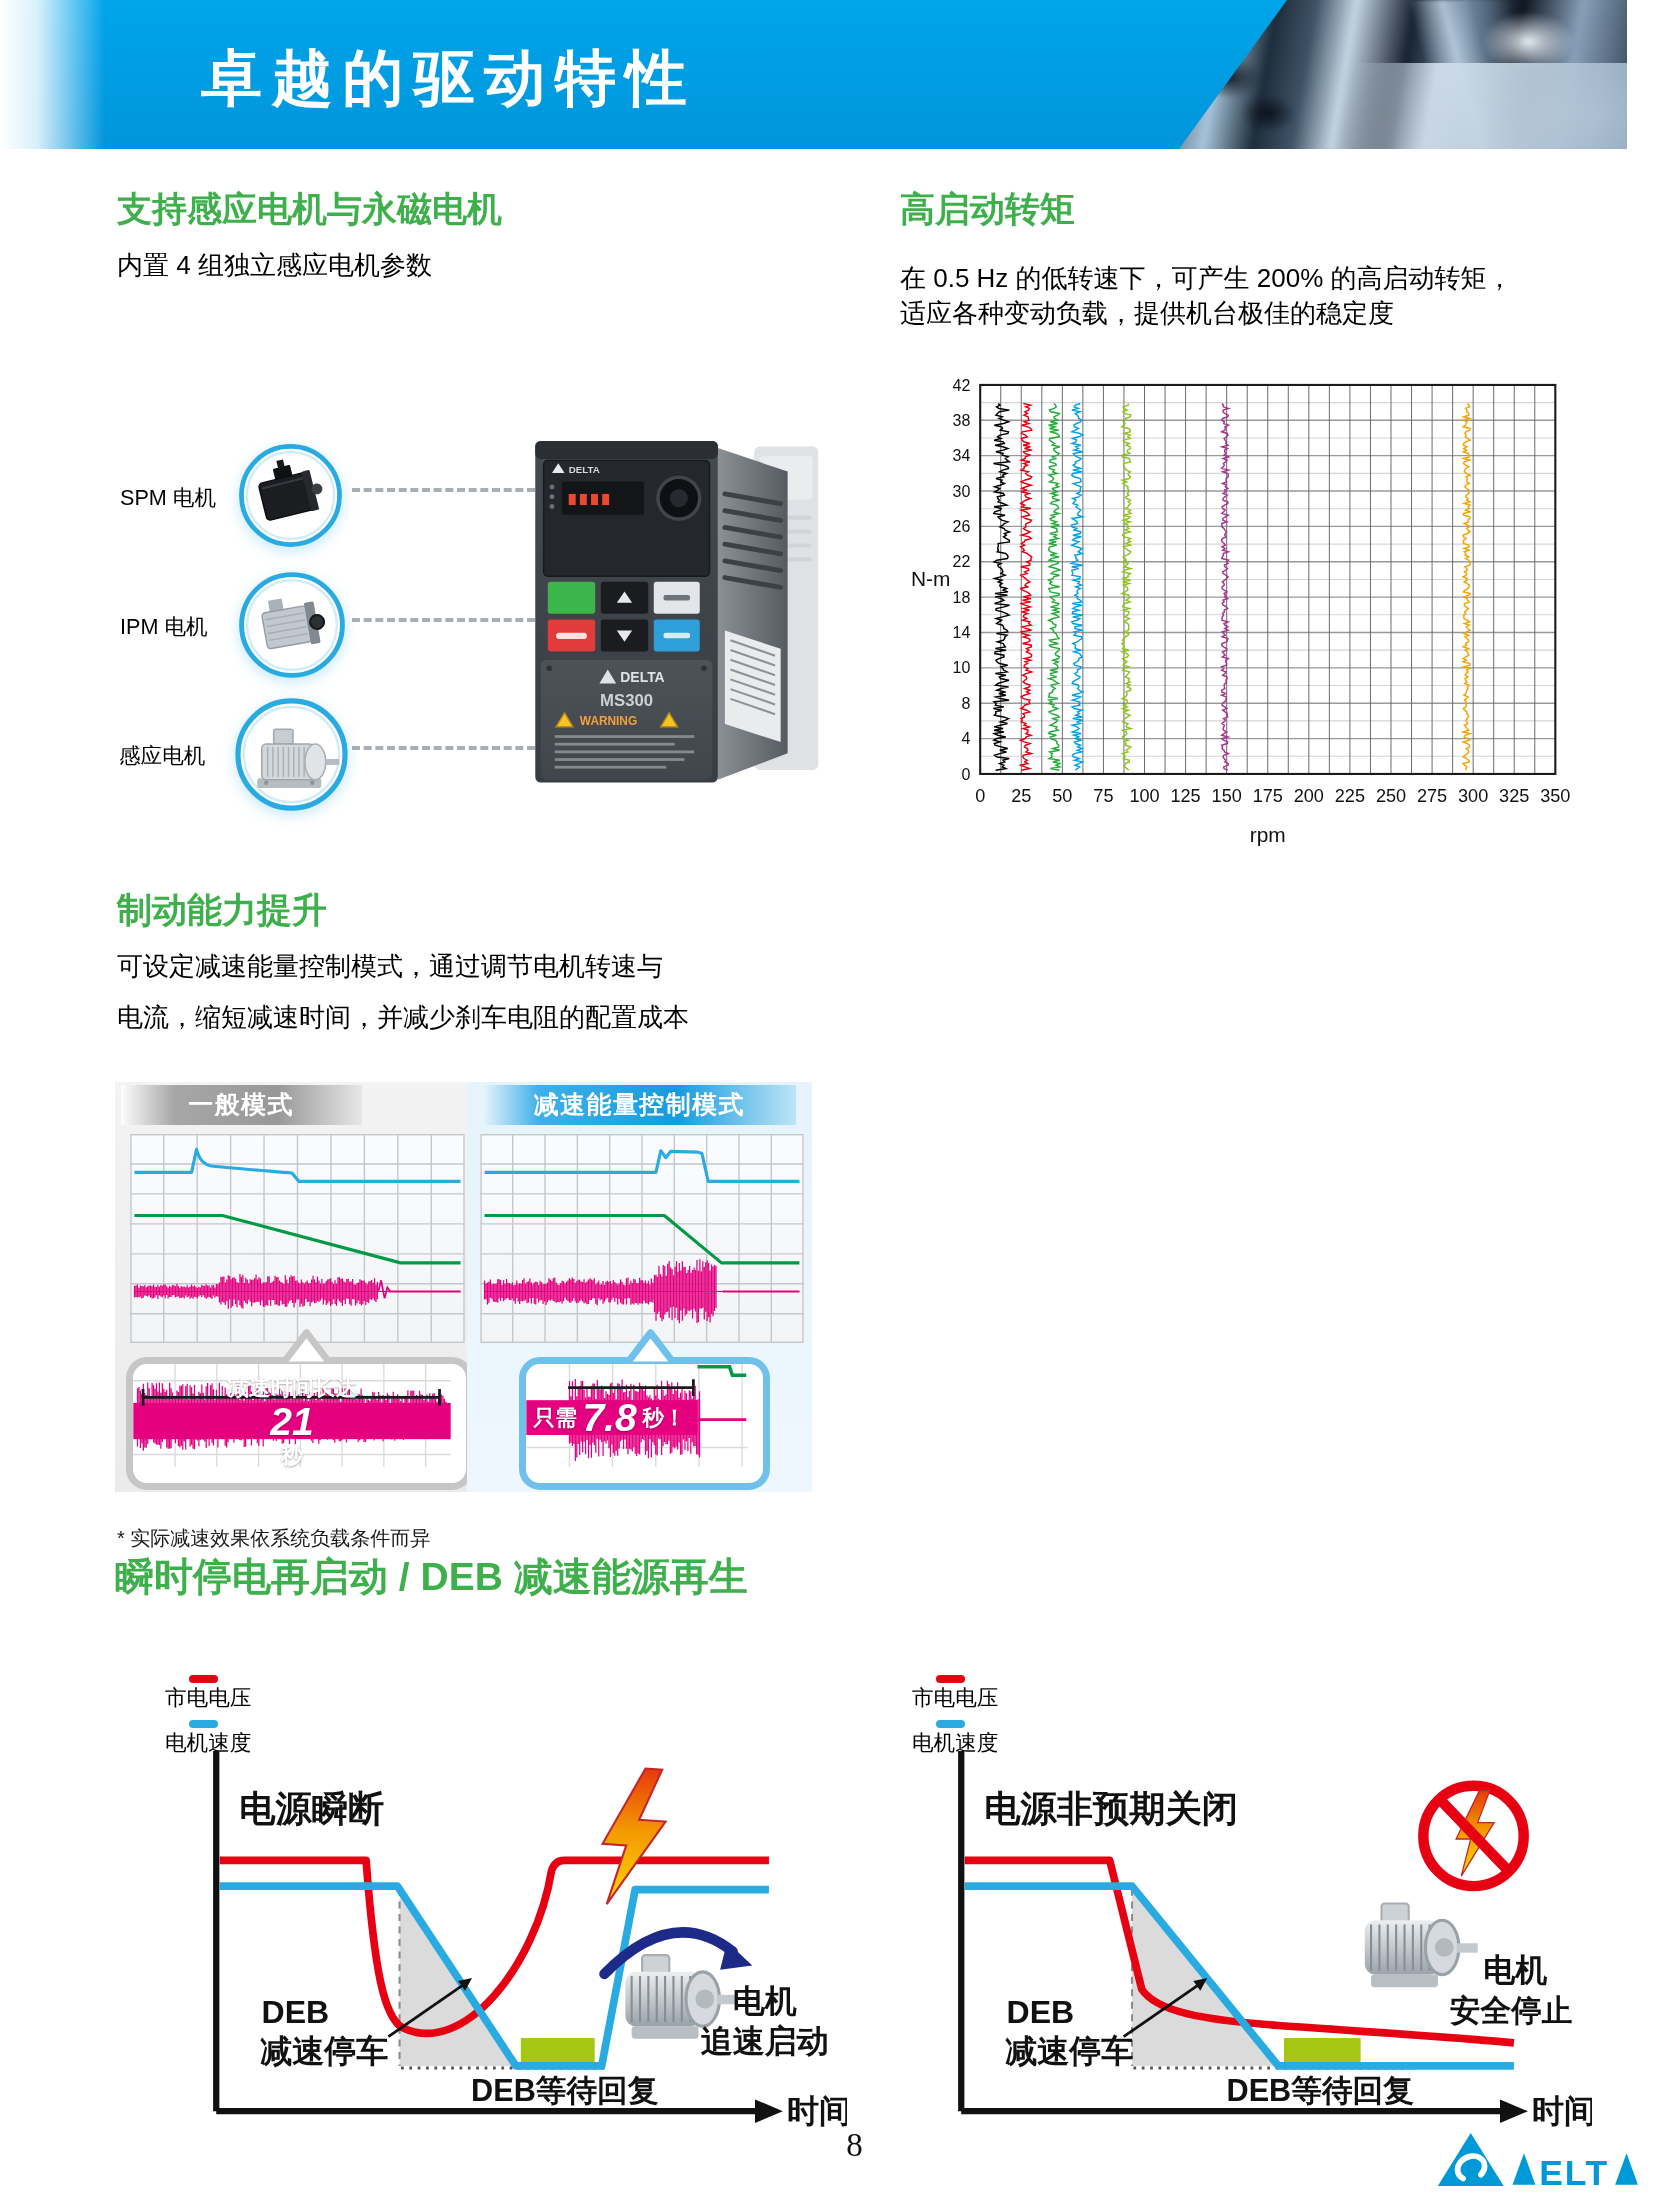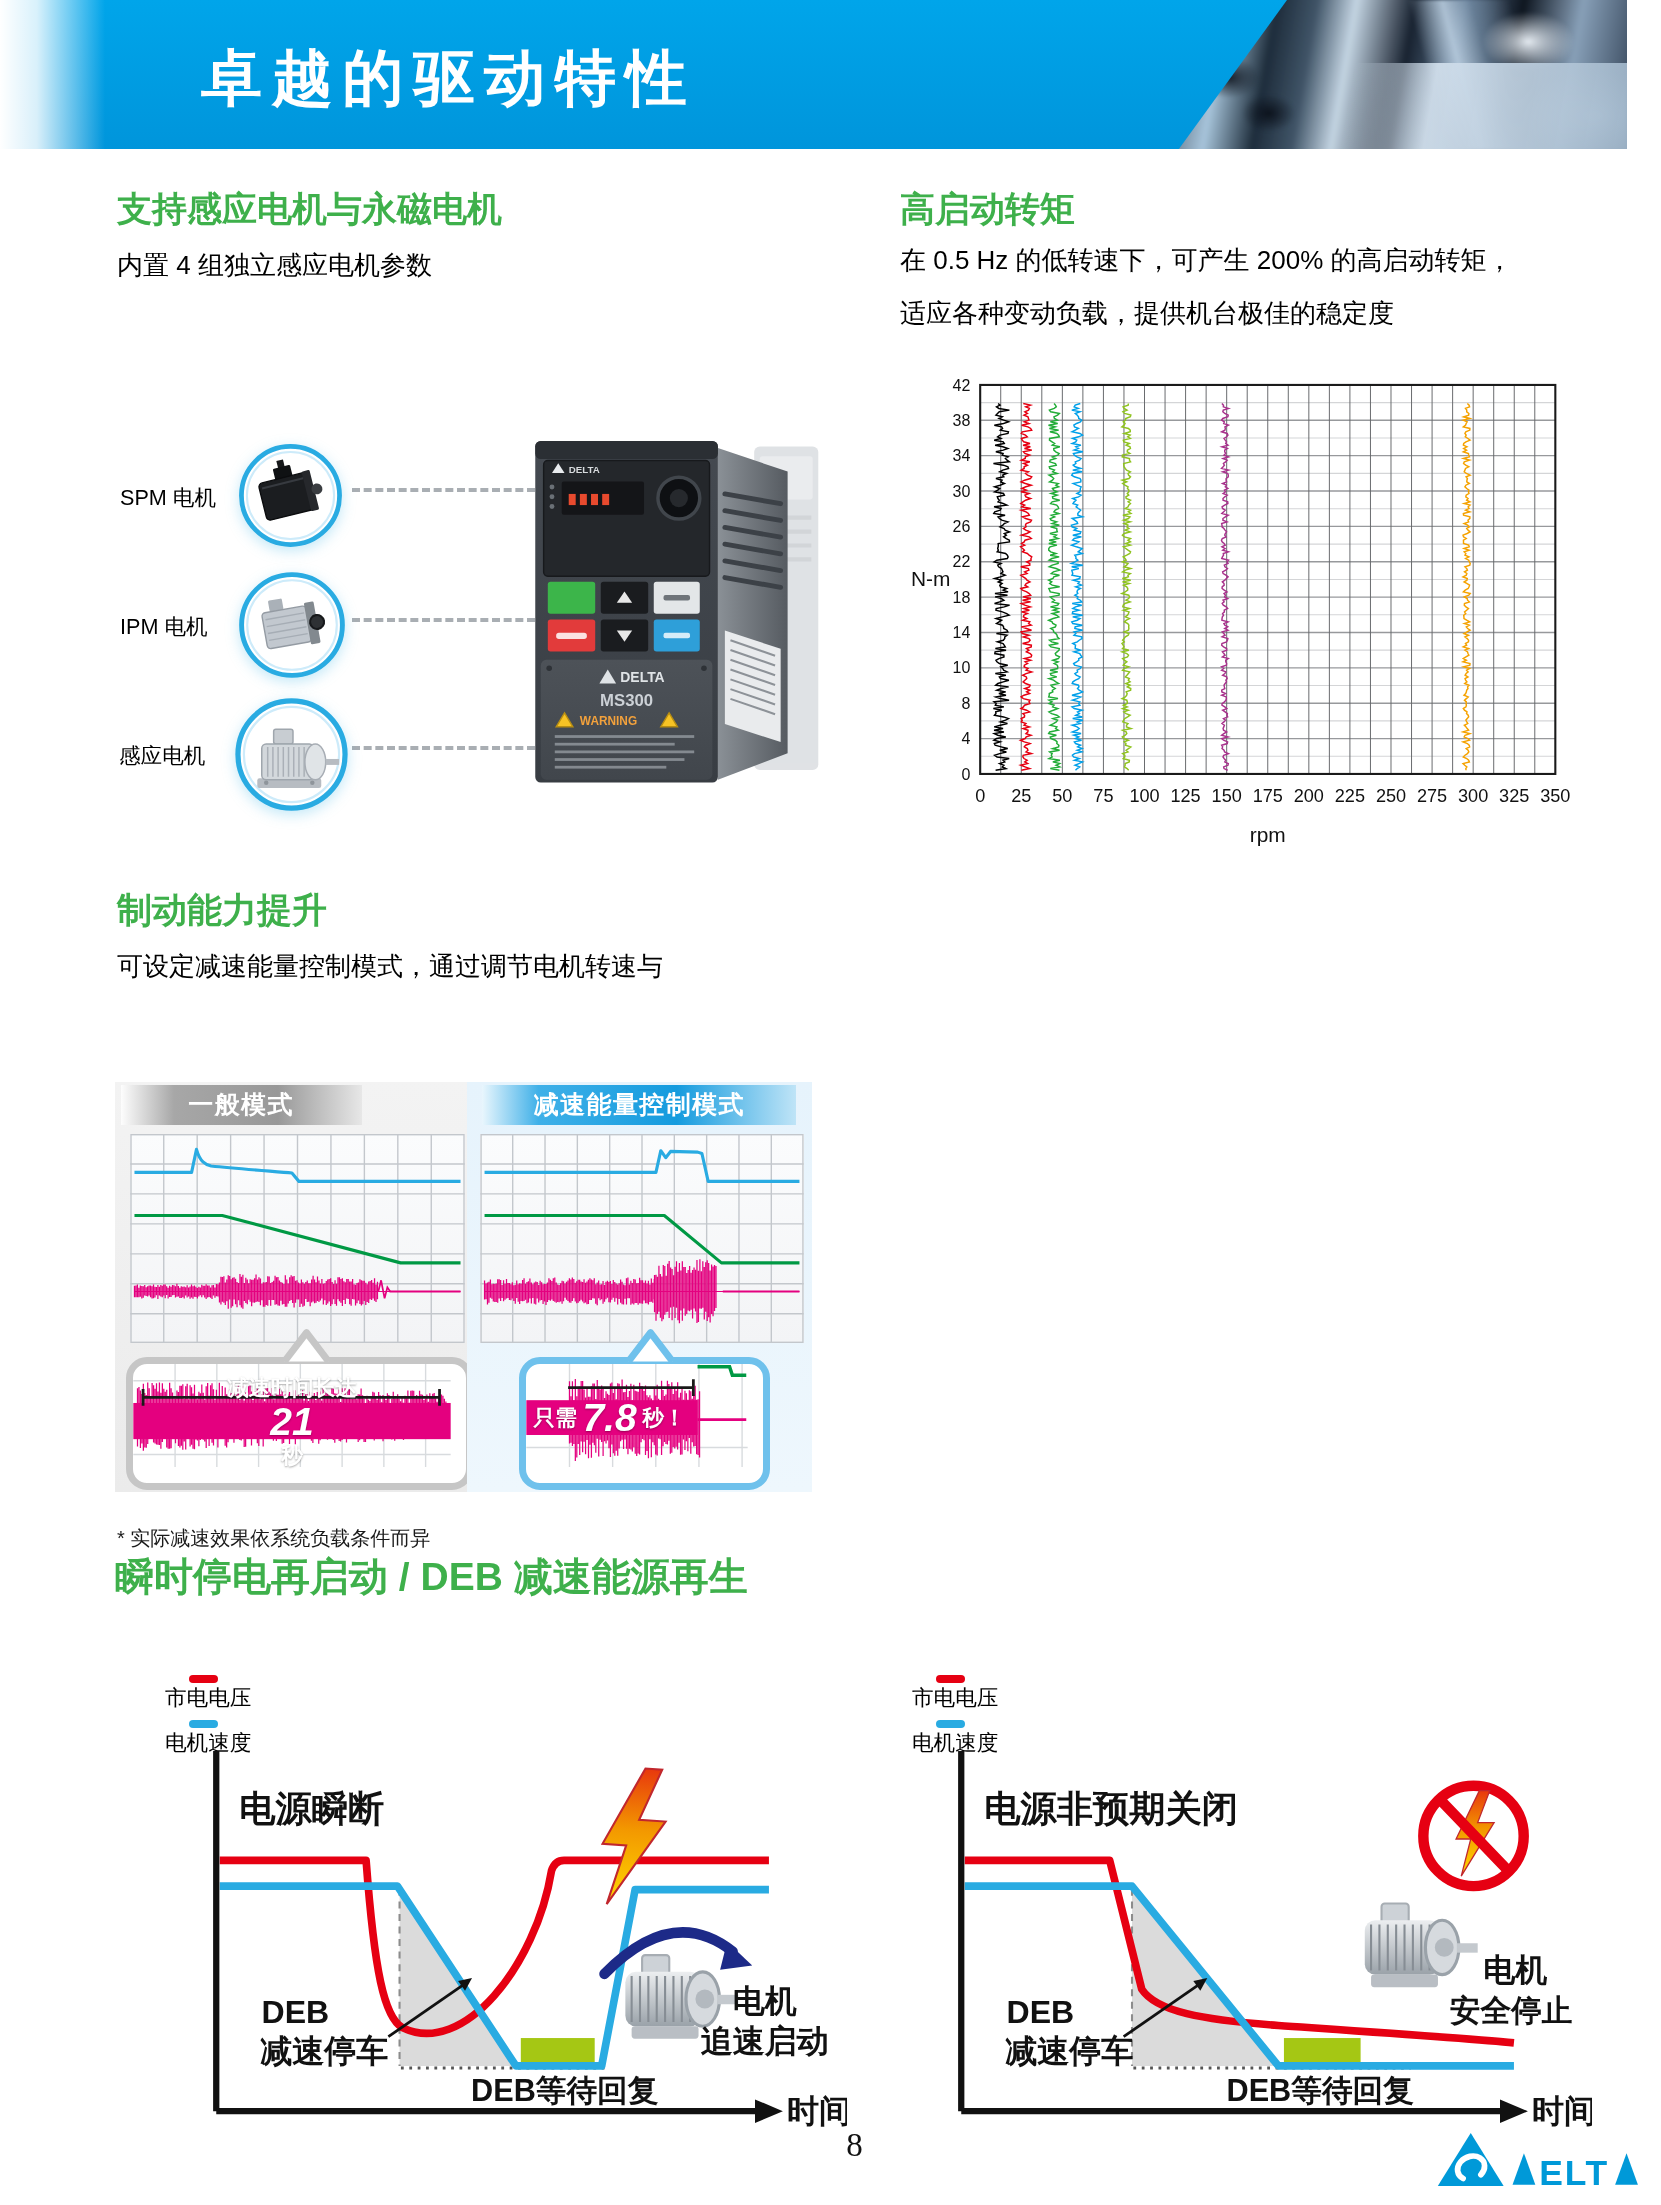--- a/index.html
+++ b/index.html
@@ -204,21 +204,21 @@
     <polygon points="206,430 218,410 230,430" fill="#F7C325" stroke="#b88e12" stroke-width="2"></polygon>
     <text x="90" y="428" font-size="17" font-weight="bold" fill="#F2A13C">WARNING</text>
     <rect x="54" y="442" width="200" height="4" fill="#8f959b" opacity=".85"></rect>
     <rect x="54" y="453" width="172" height="4" fill="#8f959b" opacity=".85"></rect>
     <rect x="54" y="464" width="200" height="4" fill="#8f959b" opacity=".85"></rect>
     <rect x="54" y="475" width="186" height="4" fill="#8f959b" opacity=".85"></rect>
     <rect x="54" y="486" width="160" height="4" fill="#8f959b" opacity=".85"></rect>
   </svg>
 
   <div class="h-green" style="left:900px;top:186px;">高启动转矩</div>
-  <div class="body-text" style="left:900px;top:243px;">在 0.5 Hz 的低转速下，可产生 200% 的高启动转矩，</div>
+  <div class="body-text" style="left:900px;top:261px;">在 0.5 Hz 的低转速下，可产生 200% 的高启动转矩，</div>
   <div class="body-text" style="left:900px;top:296px;">适应各种变动负载，提供机台极佳的稳定度</div>
 
   <svg id="torque-chart" class="abs" style="left:900px;top:371px;" width="762" height="488" viewBox="0 0 1093 700">
       <line x1="115" y1="45.36363636363636" x2="940" y2="45.36363636363636" stroke="#D4D5D7" stroke-width="1.6"></line>
       <text x="101" y="28" text-anchor="end" font-size="23" fill="#111">42</text>
       <line x1="115" y1="70.72727272727272" x2="940" y2="70.72727272727272" stroke="#97999C" stroke-width="2"></line>
       <line x1="115" y1="96.09090909090908" x2="940" y2="96.09090909090908" stroke="#D4D5D7" stroke-width="1.6"></line>
       <text x="101" y="78.72727272727272" text-anchor="end" font-size="23" fill="#111">38</text>
       <line x1="115" y1="121.45454545454545" x2="940" y2="121.45454545454545" stroke="#97999C" stroke-width="2"></line>
       <line x1="115" y1="146.8181818181818" x2="940" y2="146.8181818181818" stroke="#D4D5D7" stroke-width="1.6"></line>
@@ -297,20 +297,21 @@
       <path d="M174.0,572.7L185.9,570.3L179.3,567.9L173.0,565.5L183.1,563.1L178.9,560.7L182.4,558.3L177.8,555.9L176.2,553.6L176.6,551.2L188.4,548.8L180.8,546.4L183.5,544.0L182.6,541.6L178.3,539.2L180.2,536.8L186.5,534.4L178.4,532.0L172.8,529.6L179.5,527.2L181.1,524.9L188.0,522.5L180.7,520.1L183.4,517.7L183.7,515.3L176.6,512.9L185.6,510.5L177.9,508.1L180.6,505.7L174.0,503.3L175.3,500.9L173.8,498.6L178.5,496.2L178.7,493.8L176.3,491.4L185.9,489.0L181.5,486.6L173.5,484.2L177.1,481.8L178.6,479.4L186.3,477.0L185.0,474.6L186.4,472.2L176.9,469.9L173.7,467.5L177.8,465.1L185.9,462.7L181.7,460.3L186.2,457.9L179.0,455.5L185.6,453.1L186.6,450.7L180.1,448.3L176.6,445.9L179.1,443.5L181.8,441.2L181.2,438.8L175.9,436.4L180.8,434.0L188.9,431.6L180.8,429.2L183.6,426.8L178.0,424.4L178.4,422.0L183.0,419.6L179.5,417.2L187.3,414.9L178.6,412.5L188.1,410.1L188.9,407.7L186.8,405.3L181.3,402.9L184.8,400.5L181.4,398.1L188.2,395.7L188.4,393.3L175.8,390.9L184.7,388.5L186.6,386.2L185.0,383.8L176.8,381.4L185.0,379.0L175.5,376.6L173.8,374.2L188.6,371.8L181.4,369.4L174.1,367.0L188.2,364.6L184.4,362.2L186.1,359.8L175.9,357.5L182.0,355.1L176.9,352.7L177.6,350.3L182.8,347.9L174.4,345.5L185.6,343.1L177.4,340.7L186.9,338.3L179.0,335.9L173.9,333.5L187.3,331.2L175.8,328.8L187.8,326.4L176.3,324.0L187.4,321.6L185.3,319.2L181.7,316.8L175.7,314.4L173.3,312.0L183.3,309.6L179.3,307.2L181.0,304.8L186.3,302.5L182.1,300.1L180.4,297.7L176.8,295.3L173.4,292.9L182.2,290.5L178.7,288.1L184.9,285.7L184.1,283.3L173.3,280.9L186.2,278.5L186.1,276.1L181.7,273.8L188.0,271.4L187.8,269.0L189.0,266.6L185.2,264.2L182.7,261.8L175.7,259.4L178.5,257.0L176.0,254.6L173.0,252.2L178.8,249.8L174.4,247.5L178.1,245.1L179.3,242.7L188.3,240.3L185.3,237.9L174.3,235.5L181.8,233.1L186.6,230.7L180.5,228.3L177.0,225.9L180.9,223.5L179.9,221.1L181.1,218.8L187.2,216.4L188.6,214.0L180.2,211.6L175.7,209.2L185.5,206.8L184.1,204.4L180.8,202.0L173.9,199.6L187.6,197.2L174.7,194.8L178.7,192.4L173.2,190.1L176.4,187.7L180.1,185.3L187.3,182.9L180.6,180.5L179.3,178.1L185.2,175.7L173.5,173.3L181.3,170.9L174.8,168.5L180.5,166.1L188.2,163.8L179.9,161.4L173.7,159.0L178.6,156.6L187.0,154.2L188.9,151.8L182.9,149.4L180.0,147.0L184.2,144.6L173.8,142.2L178.1,139.8L178.0,137.4L182.7,135.1L177.2,132.7L186.2,130.3L174.1,127.9L179.6,125.5L179.8,123.1L186.0,120.7L179.1,118.3L177.0,115.9L189.1,113.5L178.5,111.1L187.0,108.7L176.5,106.4L186.4,104.0L177.4,101.6L175.4,99.2L174.1,96.8L182.5,94.4L180.0,92.0L174.0,89.6L175.5,87.2L188.9,84.8L187.4,82.4L183.5,80.1L174.5,77.7L184.9,75.3L178.2,72.9L185.0,70.5L184.3,68.1L183.5,65.7L177.8,63.3L182.8,60.9L179.0,58.5L184.3,56.1L185.6,53.7L180.3,51.4L187.2,49.0L176.8,46.6" fill="none" stroke="#E60012" stroke-width="2.1"></path>
       <path d="M228.7,572.7L215.6,570.3L229.0,567.9L223.7,565.5L229.0,563.1L219.2,560.7L229.3,558.3L213.8,555.9L218.2,553.6L217.0,551.2L218.2,548.8L214.7,546.4L228.9,544.0L219.0,541.6L227.5,539.2L227.9,536.8L224.9,534.4L225.3,532.0L222.7,529.6L216.1,527.2L215.5,524.9L224.3,522.5L213.2,520.1L214.6,517.7L227.0,515.3L223.1,512.9L225.0,510.5L215.4,508.1L220.1,505.7L224.2,503.3L226.0,500.9L219.4,498.6L228.4,496.2L225.0,493.8L217.4,491.4L213.7,489.0L220.0,486.6L226.3,484.2L219.0,481.8L221.0,479.4L213.8,477.0L217.9,474.6L213.7,472.2L226.6,469.9L213.3,467.5L214.1,465.1L214.1,462.7L219.2,460.3L218.5,457.9L222.6,455.5L218.6,453.1L216.5,450.7L227.4,448.3L223.6,445.9L220.2,443.5L213.7,441.2L224.9,438.8L216.6,436.4L215.7,434.0L226.3,431.6L215.2,429.2L226.1,426.8L226.3,424.4L225.6,422.0L221.1,419.6L226.7,417.2L219.3,414.9L227.1,412.5L228.8,410.1L223.7,407.7L222.7,405.3L225.3,402.9L228.1,400.5L228.4,398.1L216.6,395.7L214.3,393.3L227.2,390.9L217.5,388.5L214.5,386.2L228.1,383.8L225.6,381.4L225.3,379.0L223.6,376.6L220.3,374.2L220.0,371.8L216.2,369.4L222.9,367.0L223.8,364.6L219.2,362.2L218.1,359.8L213.2,357.5L219.7,355.1L227.7,352.7L224.5,350.3L218.4,347.9L228.9,345.5L219.9,343.1L227.0,340.7L215.8,338.3L226.2,335.9L227.7,333.5L218.4,331.2L221.7,328.8L218.0,326.4L215.6,324.0L228.2,321.6L228.3,319.2L215.5,316.8L214.6,314.4L213.5,312.0L229.0,309.6L218.3,307.2L214.7,304.8L217.6,302.5L213.2,300.1L219.4,297.7L220.6,295.3L228.7,292.9L217.0,290.5L220.0,288.1L229.2,285.7L223.9,283.3L214.1,280.9L218.3,278.5L226.8,276.1L226.7,273.8L214.0,271.4L217.8,269.0L228.3,266.6L215.4,264.2L223.7,261.8L216.1,259.4L213.3,257.0L213.4,254.6L215.2,252.2L225.1,249.8L213.4,247.5L224.1,245.1L214.0,242.7L226.9,240.3L220.8,237.9L224.3,235.5L215.0,233.1L225.7,230.7L224.9,228.3L224.9,225.9L215.9,223.5L228.7,221.1L218.2,218.8L224.6,216.4L216.7,214.0L215.4,211.6L221.8,209.2L217.1,206.8L227.8,204.4L220.8,202.0L222.7,199.6L227.6,197.2L226.8,194.8L224.7,192.4L216.0,190.1L218.2,187.7L229.1,185.3L219.3,182.9L218.7,180.5L225.5,178.1L216.7,175.7L225.3,173.3L220.4,170.9L218.7,168.5L227.6,166.1L223.5,163.8L227.0,161.4L214.6,159.0L218.6,156.6L220.5,154.2L218.0,151.8L213.8,149.4L225.3,147.0L219.0,144.6L221.5,142.2L214.8,139.8L214.1,137.4L224.1,135.1L223.0,132.7L214.8,130.3L215.4,127.9L223.2,125.5L218.6,123.1L226.4,120.7L228.2,118.3L223.4,115.9L220.7,113.5L220.5,111.1L229.3,108.7L218.4,106.4L221.8,104.0L218.1,101.6L214.4,99.2L214.6,96.8L228.5,94.4L227.6,92.0L224.9,89.6L215.1,87.2L227.6,84.8L214.3,82.4L222.5,80.1L213.0,77.7L226.2,75.3L215.7,72.9L225.8,70.5L221.6,68.1L220.8,65.7L226.0,63.3L228.6,60.9L216.1,58.5L214.3,56.1L221.2,53.7L224.2,51.4L222.9,49.0L221.0,46.6" fill="none" stroke="#22AC38" stroke-width="2.1"></path>
       <path d="M251.7,572.7L254.2,570.3L257.7,567.9L251.0,565.5L256.5,563.1L261.7,560.7L250.4,558.3L257.2,555.9L248.9,553.6L247.3,551.2L250.3,548.8L260.7,546.4L254.0,544.0L261.1,541.6L254.9,539.2L259.0,536.8L251.9,534.4L250.1,532.0L260.4,529.6L251.6,527.2L256.3,524.9L249.2,522.5L259.7,520.1L247.3,517.7L253.7,515.3L257.0,512.9L254.0,510.5L247.1,508.1L258.5,505.7L254.1,503.3L262.2,500.9L247.7,498.6L261.5,496.2L252.1,493.8L257.3,491.4L254.6,489.0L261.1,486.6L249.9,484.2L246.8,481.8L258.0,479.4L256.3,477.0L257.9,474.6L247.4,472.2L253.8,469.9L259.0,467.5L246.7,465.1L256.0,462.7L261.8,460.3L257.0,457.9L254.6,455.5L256.7,453.1L256.0,450.7L247.0,448.3L248.0,445.9L251.7,443.5L256.3,441.2L258.3,438.8L252.8,436.4L250.8,434.0L254.7,431.6L254.1,429.2L258.6,426.8L260.0,424.4L250.4,422.0L249.0,419.6L253.3,417.2L256.6,414.9L256.3,412.5L261.1,410.1L259.1,407.7L257.9,405.3L249.6,402.9L258.9,400.5L251.3,398.1L251.4,395.7L251.8,393.3L247.8,390.9L254.2,388.5L257.0,386.2L261.0,383.8L260.8,381.4L249.6,379.0L252.2,376.6L249.5,374.2L261.8,371.8L250.8,369.4L251.2,367.0L261.5,364.6L247.9,362.2L246.4,359.8L254.2,357.5L258.1,355.1L247.7,352.7L262.0,350.3L247.2,347.9L247.7,345.5L256.8,343.1L247.9,340.7L251.7,338.3L260.7,335.9L247.0,333.5L260.7,331.2L258.7,328.8L254.2,326.4L255.2,324.0L250.8,321.6L255.0,319.2L253.9,316.8L254.6,314.4L258.8,312.0L252.0,309.6L260.3,307.2L255.2,304.8L257.3,302.5L248.7,300.1L257.8,297.7L258.4,295.3L246.7,292.9L247.8,290.5L247.1,288.1L246.4,285.7L256.5,283.3L246.3,280.9L262.2,278.5L245.9,276.1L251.0,273.8L255.1,271.4L252.2,269.0L252.4,266.6L250.7,264.2L261.2,261.8L255.6,259.4L258.5,257.0L261.1,254.6L253.0,252.2L246.2,249.8L252.4,247.5L256.5,245.1L247.6,242.7L250.0,240.3L260.2,237.9L247.9,235.5L258.5,233.1L259.4,230.7L249.8,228.3L253.5,225.9L246.8,223.5L245.9,221.1L254.8,218.8L254.0,216.4L250.6,214.0L247.0,211.6L261.8,209.2L255.2,206.8L255.0,204.4L257.0,202.0L259.2,199.6L255.8,197.2L252.6,194.8L254.8,192.4L248.2,190.1L249.9,187.7L252.4,185.3L247.6,182.9L256.1,180.5L259.7,178.1L253.7,175.7L258.2,173.3L258.5,170.9L258.7,168.5L259.8,166.1L253.4,163.8L248.4,161.4L259.3,159.0L259.5,156.6L258.3,154.2L250.0,151.8L246.3,149.4L247.8,147.0L261.2,144.6L247.8,142.2L259.0,139.8L251.3,137.4L248.4,135.1L252.3,132.7L251.4,130.3L257.6,127.9L259.7,125.5L253.9,123.1L250.2,120.7L248.8,118.3L262.2,115.9L249.8,113.5L255.9,111.1L252.2,108.7L259.5,106.4L246.9,104.0L252.1,101.6L253.5,99.2L247.5,96.8L256.2,94.4L261.8,92.0L258.1,89.6L246.8,87.2L251.4,84.8L256.0,82.4L250.3,80.1L249.4,77.7L253.3,75.3L258.8,72.9L260.6,70.5L256.4,68.1L256.0,65.7L254.3,63.3L251.5,60.9L258.2,58.5L246.4,56.1L255.6,53.7L249.8,51.4L251.3,49.0L258.6,46.6" fill="none" stroke="#00A0E9" stroke-width="2.1"></path>
       <path d="M328.0,572.7L325.7,570.3L322.0,567.9L322.9,565.5L323.0,563.1L328.8,560.7L329.0,558.3L320.2,555.9L322.5,553.6L322.5,551.2L319.3,548.8L327.0,546.4L324.3,544.0L327.7,541.6L331.0,539.2L323.4,536.8L324.1,534.4L321.6,532.0L327.6,529.6L321.2,527.2L318.9,524.9L323.1,522.5L325.3,520.1L324.3,517.7L319.3,515.3L331.4,512.9L324.9,510.5L324.9,508.1L327.0,505.7L319.5,503.3L320.8,500.9L322.4,498.6L326.5,496.2L330.1,493.8L324.3,491.4L321.0,489.0L327.5,486.6L319.3,484.2L325.9,481.8L320.4,479.4L325.9,477.0L326.0,474.6L325.3,472.2L318.6,469.9L323.3,467.5L325.2,465.1L325.8,462.7L324.4,460.3L330.8,457.9L331.0,455.5L326.0,453.1L329.9,450.7L323.9,448.3L330.1,445.9L327.4,443.5L329.0,441.2L323.2,438.8L325.5,436.4L327.5,434.0L329.4,431.6L319.2,429.2L321.5,426.8L328.1,424.4L320.2,422.0L322.4,419.6L325.4,417.2L321.7,414.9L319.3,412.5L326.3,410.1L327.8,407.7L325.3,405.3L318.6,402.9L328.3,400.5L319.2,398.1L321.3,395.7L320.1,393.3L318.4,390.9L321.7,388.5L319.3,386.2L321.4,383.8L323.2,381.4L327.3,379.0L328.3,376.6L321.5,374.2L327.7,371.8L328.3,369.4L328.0,367.0L328.3,364.6L326.7,362.2L321.9,359.8L324.7,357.5L329.2,355.1L323.1,352.7L326.3,350.3L327.7,347.9L328.5,345.5L320.6,343.1L329.0,340.7L319.6,338.3L320.2,335.9L322.5,333.5L330.0,331.2L324.1,328.8L328.0,326.4L329.3,324.0L328.1,321.6L318.2,319.2L323.0,316.8L326.6,314.4L326.7,312.0L325.2,309.6L320.6,307.2L328.9,304.8L319.1,302.5L330.9,300.1L318.9,297.7L327.6,295.3L326.9,292.9L330.4,290.5L319.3,288.1L323.2,285.7L331.0,283.3L321.4,280.9L325.1,278.5L327.1,276.1L319.2,273.8L324.4,271.4L322.9,269.0L320.1,266.6L325.2,264.2L329.6,261.8L330.7,259.4L327.1,257.0L323.8,254.6L320.4,252.2L330.3,249.8L323.6,247.5L330.5,245.1L326.9,242.7L330.6,240.3L321.8,237.9L319.0,235.5L321.5,233.1L330.2,230.7L322.9,228.3L328.3,225.9L325.3,223.5L326.9,221.1L321.5,218.8L330.2,216.4L320.7,214.0L327.6,211.6L329.8,209.2L319.7,206.8L331.2,204.4L327.5,202.0L330.7,199.6L323.0,197.2L327.2,194.8L328.0,192.4L330.5,190.1L327.2,187.7L330.6,185.3L324.5,182.9L324.0,180.5L328.1,178.1L326.0,175.7L328.3,173.3L328.2,170.9L326.2,168.5L327.1,166.1L322.7,163.8L319.4,161.4L325.1,159.0L318.8,156.6L328.4,154.2L330.6,151.8L327.8,149.4L327.1,147.0L330.5,144.6L325.0,142.2L323.0,139.8L321.3,137.4L321.0,135.1L320.8,132.7L330.7,130.3L329.1,127.9L329.2,125.5L318.8,123.1L319.0,120.7L329.7,118.3L326.0,115.9L326.2,113.5L330.5,111.1L329.9,108.7L324.4,106.4L329.0,104.0L321.2,101.6L320.3,99.2L330.3,96.8L326.7,94.4L330.0,92.0L321.5,89.6L330.3,87.2L330.2,84.8L327.7,82.4L318.3,80.1L321.4,77.7L322.8,75.3L320.3,72.9L323.6,70.5L323.7,68.1L330.4,65.7L331.1,63.3L322.2,60.9L319.7,58.5L325.6,56.1L321.5,53.7L320.0,51.4L327.3,49.0L327.6,46.6" fill="none" stroke="#8FC31F" stroke-width="2.1"></path>
       <path d="M470.0,572.7L464.8,570.3L464.3,567.9L470.4,565.5L470.9,563.1L465.9,560.7L467.1,558.3L464.9,555.9L463.3,553.6L464.3,551.2L471.0,548.8L465.6,546.4L464.8,544.0L461.9,541.6L462.8,539.2L461.4,536.8L469.4,534.4L469.9,532.0L464.2,529.6L461.4,527.2L470.5,524.9L461.4,522.5L464.5,520.1L468.6,517.7L464.1,515.3L463.4,512.9L464.4,510.5L465.3,508.1L461.9,505.7L464.7,503.3L466.8,500.9L464.0,498.6L470.0,496.2L469.1,493.8L469.6,491.4L466.3,489.0L462.8,486.6L468.7,484.2L465.8,481.8L461.8,479.4L462.0,477.0L465.5,474.6L467.4,472.2L468.1,469.9L467.9,467.5L461.4,465.1L466.9,462.7L461.7,460.3L461.4,457.9L465.9,455.5L465.3,453.1L464.8,450.7L466.4,448.3L468.3,445.9L467.4,443.5L469.2,441.2L468.6,438.8L462.8,436.4L466.0,434.0L467.3,431.6L461.3,429.2L464.3,426.8L461.2,424.4L468.2,422.0L468.5,419.6L467.3,417.2L467.2,414.9L470.9,412.5L462.5,410.1L466.3,407.7L464.6,405.3L462.5,402.9L468.6,400.5L468.5,398.1L464.1,395.7L461.4,393.3L461.8,390.9L468.4,388.5L469.7,386.2L470.3,383.8L462.0,381.4L466.3,379.0L464.5,376.6L462.3,374.2L470.4,371.8L465.7,369.4L470.1,367.0L466.0,364.6L464.6,362.2L470.4,359.8L461.7,357.5L461.9,355.1L462.4,352.7L464.1,350.3L462.7,347.9L465.3,345.5L465.1,343.1L470.0,340.7L467.9,338.3L463.8,335.9L462.2,333.5L464.9,331.2L463.4,328.8L470.1,326.4L465.6,324.0L466.8,321.6L464.8,319.2L469.0,316.8L465.1,314.4L462.0,312.0L462.1,309.6L465.0,307.2L464.7,304.8L462.4,302.5L465.9,300.1L468.2,297.7L470.6,295.3L467.5,292.9L463.5,290.5L462.8,288.1L467.2,285.7L469.7,283.3L466.1,280.9L465.2,278.5L470.5,276.1L469.1,273.8L471.3,271.4L461.5,269.0L462.5,266.6L464.1,264.2L463.7,261.8L471.0,259.4L462.9,257.0L466.3,254.6L461.8,252.2L466.5,249.8L464.9,247.5L462.0,245.1L461.1,242.7L462.3,240.3L467.7,237.9L465.8,235.5L466.6,233.1L468.4,230.7L466.2,228.3L464.6,225.9L461.9,223.5L461.9,221.1L461.4,218.8L469.0,216.4L463.2,214.0L463.2,211.6L466.7,209.2L470.8,206.8L461.7,204.4L464.3,202.0L466.5,199.6L462.7,197.2L462.0,194.8L465.6,192.4L470.3,190.1L470.1,187.7L463.4,185.3L463.3,182.9L465.9,180.5L469.3,178.1L463.5,175.7L466.9,173.3L465.5,170.9L470.3,168.5L466.6,166.1L468.2,163.8L462.6,161.4L468.5,159.0L467.7,156.6L467.8,154.2L470.8,151.8L470.9,149.4L470.1,147.0L462.9,144.6L471.1,142.2L461.2,139.8L463.5,137.4L465.3,135.1L463.9,132.7L467.0,130.3L469.2,127.9L463.3,125.5L471.2,123.1L464.6,120.7L467.2,118.3L465.8,115.9L465.8,113.5L469.6,111.1L461.8,108.7L470.5,106.4L467.2,104.0L468.3,101.6L466.5,99.2L464.8,96.8L468.6,94.4L470.4,92.0L469.3,89.6L461.3,87.2L466.0,84.8L466.7,82.4L466.1,80.1L471.1,77.7L464.3,75.3L465.2,72.9L461.3,70.5L463.0,68.1L470.3,65.7L470.8,63.3L465.9,60.9L463.1,58.5L463.7,56.1L471.3,53.7L463.8,51.4L464.0,49.0L461.7,46.6" fill="none" stroke="#A8328C" stroke-width="2.1"></path>
       <path d="M812.0,572.7L811.6,570.3L813.1,567.9L810.1,565.5L807.6,563.1L816.7,560.7L815.7,558.3L812.9,555.9L808.0,553.6L810.4,551.2L813.9,548.8L815.9,546.4L814.9,544.0L812.1,541.6L817.1,539.2L816.4,536.8L813.8,534.4L807.7,532.0L817.0,529.6L814.5,527.2L809.2,524.9L810.5,522.5L817.4,520.1L807.6,517.7L815.6,515.3L813.6,512.9L811.9,510.5L809.5,508.1L814.4,505.7L813.0,503.3L811.7,500.9L813.6,498.6L815.7,496.2L815.0,493.8L812.6,491.4L813.3,489.0L809.7,486.6L808.0,484.2L811.8,481.8L812.4,479.4L811.9,477.0L812.3,474.6L809.7,472.2L812.3,469.9L815.0,467.5L809.0,465.1L811.4,462.7L812.4,460.3L812.8,457.9L814.7,455.5L814.1,453.1L816.3,450.7L810.1,448.3L813.2,445.9L811.3,443.5L810.5,441.2L814.7,438.8L810.6,436.4L812.1,434.0L814.9,431.6L812.7,429.2L817.0,426.8L808.6,424.4L817.4,422.0L817.6,419.6L807.6,417.2L812.4,414.9L808.0,412.5L811.8,410.1L816.0,407.7L814.7,405.3L814.1,402.9L810.4,400.5L815.7,398.1L807.9,395.7L812.8,393.3L811.1,390.9L815.4,388.5L815.6,386.2L813.6,383.8L810.4,381.4L815.5,379.0L809.0,376.6L813.4,374.2L817.8,371.8L814.3,369.4L812.3,367.0L816.6,364.6L809.5,362.2L817.1,359.8L812.8,357.5L809.0,355.1L808.9,352.7L808.6,350.3L811.5,347.9L809.8,345.5L812.7,343.1L815.4,340.7L811.8,338.3L809.4,335.9L809.7,333.5L816.7,331.2L814.1,328.8L813.6,326.4L809.4,324.0L815.9,321.6L817.9,319.2L808.2,316.8L810.7,314.4L815.0,312.0L816.2,309.6L817.0,307.2L812.9,304.8L809.1,302.5L813.2,300.1L813.7,297.7L807.6,295.3L812.3,292.9L813.1,290.5L809.7,288.1L813.9,285.7L812.8,283.3L810.4,280.9L817.4,278.5L817.9,276.1L816.7,273.8L815.8,271.4L811.3,269.0L816.0,266.6L810.4,264.2L811.7,261.8L809.3,259.4L816.3,257.0L809.1,254.6L816.5,252.2L815.7,249.8L808.3,247.5L808.3,245.1L808.2,242.7L812.2,240.3L808.3,237.9L807.6,235.5L813.5,233.1L817.7,230.7L814.9,228.3L812.9,225.9L816.7,223.5L814.2,221.1L809.1,218.8L815.7,216.4L814.7,214.0L817.4,211.6L817.4,209.2L808.4,206.8L808.1,204.4L817.4,202.0L811.3,199.6L816.2,197.2L814.9,194.8L817.6,192.4L809.1,190.1L817.5,187.7L812.8,185.3L814.8,182.9L811.6,180.5L812.1,178.1L816.1,175.7L815.4,173.3L816.1,170.9L812.9,168.5L810.3,166.1L811.7,163.8L816.7,161.4L813.0,159.0L813.2,156.6L813.9,154.2L812.0,151.8L817.7,149.4L812.4,147.0L809.3,144.6L810.3,142.2L811.2,139.8L815.9,137.4L811.5,135.1L808.4,132.7L809.4,130.3L816.9,127.9L808.1,125.5L816.8,123.1L815.6,120.7L815.4,118.3L808.0,115.9L812.6,113.5L808.5,111.1L813.2,108.7L808.1,106.4L808.6,104.0L811.8,101.6L817.7,99.2L814.6,96.8L810.8,94.4L812.1,92.0L810.3,89.6L811.6,87.2L817.4,84.8L817.4,82.4L808.1,80.1L811.3,77.7L812.1,75.3L813.5,72.9L807.9,70.5L817.4,68.1L808.4,65.7L815.7,63.3L816.0,60.9L812.9,58.5L812.9,56.1L811.1,53.7L817.0,51.4L816.3,49.0L813.8,46.6" fill="none" stroke="#F5A200" stroke-width="2.1"></path>
     </svg>
 
   <div class="h-green" style="left:117px;top:887px;">制动能力提升</div>
   <div class="body-text" style="left:117px;top:949px;">可设定减速能量控制模式，通过调节电机转速与</div>
+  <div class="body-text" style="left:117px;top:1000px;">电流，缩短减速时间，并减少刹车电阻的配置成本</div>
 
   <div class="panel panel-left">
     <div class="band band-gray">一般模式</div>
     <svg id="scope-left" class="scope" style="left:15.3px;" width="335" height="209" viewBox="0 0 480 300">
         <line x1="48" y1="0" x2="48" y2="300" stroke="#C3C7CC" stroke-width="2"></line>
         <line x1="96" y1="0" x2="96" y2="300" stroke="#C3C7CC" stroke-width="2"></line>
         <line x1="144" y1="0" x2="144" y2="300" stroke="#C3C7CC" stroke-width="2"></line>
         <line x1="192" y1="0" x2="192" y2="300" stroke="#C3C7CC" stroke-width="2"></line>
         <line x1="240" y1="0" x2="240" y2="300" stroke="#C3C7CC" stroke-width="2"></line>
         <line x1="288" y1="0" x2="288" y2="300" stroke="#C3C7CC" stroke-width="2"></line>

